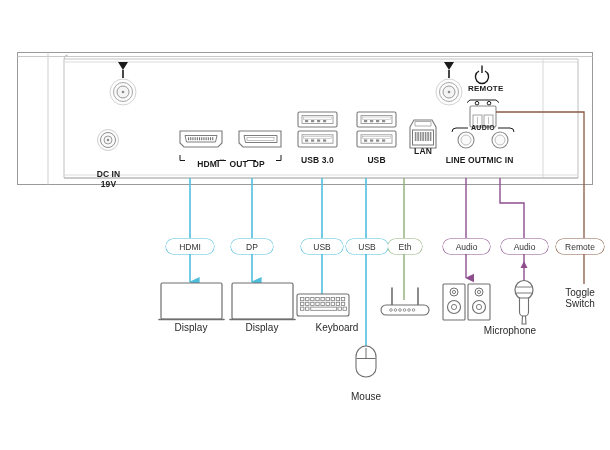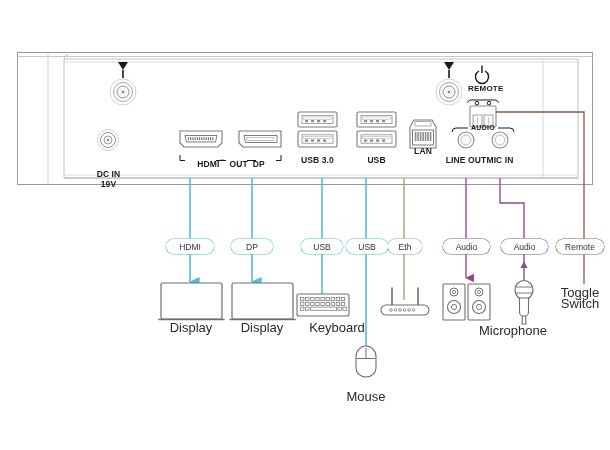--- a/index.html
+++ b/index.html
@@ -53,21 +53,21 @@
     justify-content:center;
     font-size:8.5px;
     color:#333;
     box-sizing:border-box;
     white-space:nowrap;
   }
 
   
   .caption{
     position:absolute;
-    font-size:13px;
+    font-size:10px;
     color:#2a2a2a;
     text-align:center;
     line-height:11px;
     white-space:nowrap;
   }
 </style>
 </head>
 <body>
 
 <div id="stage">

